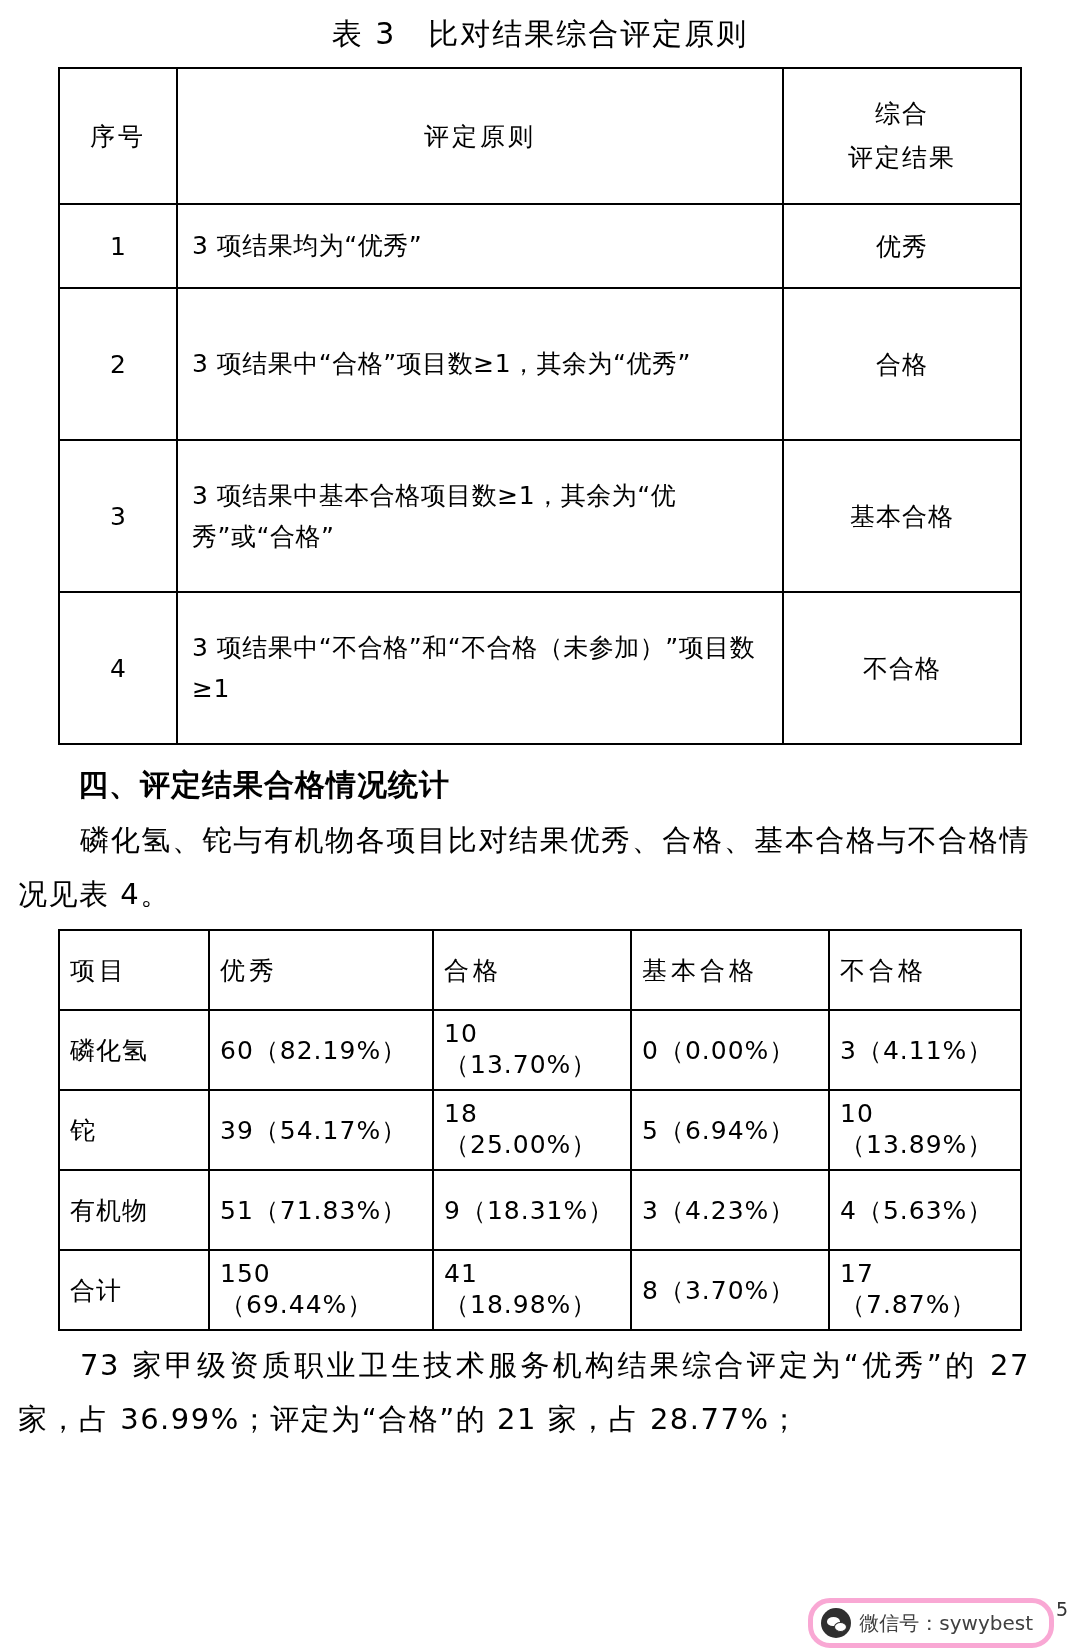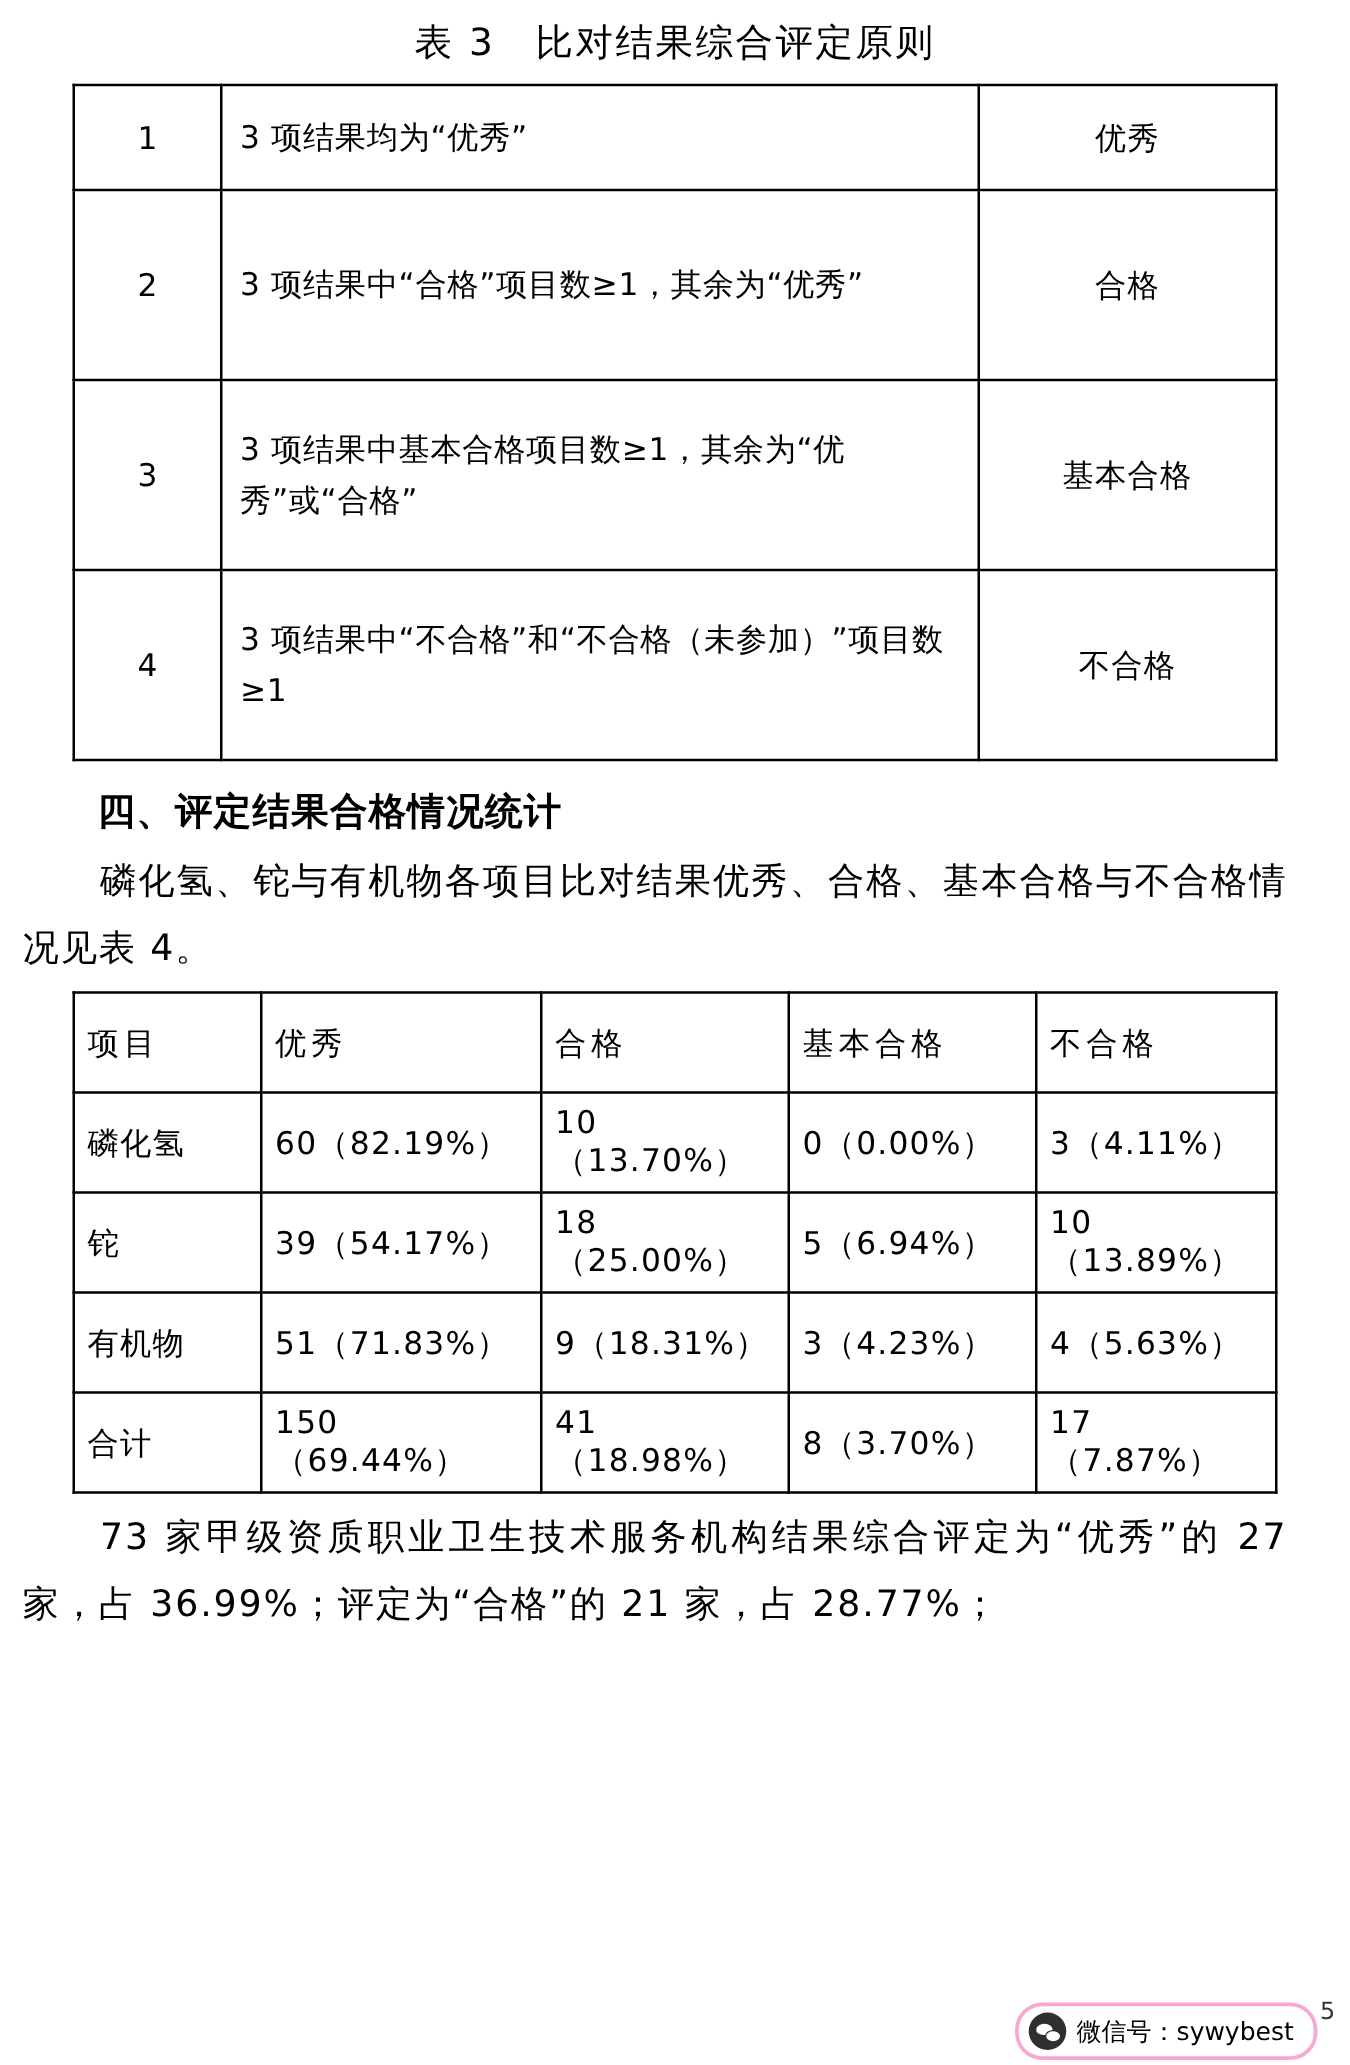--- a/index.html
+++ b/index.html
@@ -129,24 +129,24 @@
     position: absolute;
     right: 26px;
     bottom: 18px;
     display: flex;
     align-items: center;
   }
   .wechat-badge {
     display: flex;
     align-items: center;
     background: #ffffff;
-    border: 3px solid #f9a8d4;
+    border: 5px solid #f9a8d4;
     border-radius: 22px;
     padding: 5px 16px 5px 8px;
-    color: #000000;
+    color: #404040;
     font-family: "DejaVu Sans", "Liberation Sans", sans-serif;
     font-size: 20px;
   }
   .wechat-icon {
     width: 30px;
     height: 30px;
     border-radius: 50%;
     background: #2f2f2f;
     margin-right: 8px;
     position: relative;
@@ -189,20 +189,28 @@
 
   <div class="table-title">表 3　比对结果综合评定原则</div>
 
   <table class="doc-table" id="table3">
     <colgroup>
       <col class="c0">
         <col class="c1">
         <col class="c2">
     </colgroup>
     <tbody>
+      <tr>
+        <th class="h-idx">序号</th>
+        <th class="h-rule">评定原则</th>
+        <th class="h-res">
+          <div>综合</div>
+          <div>评定结果</div>
+        </th>
+      </tr>
       <tr class="r1">
         <td class="idx">1</td>
         <td class="rule">3 项结果均为“优秀”</td>
         <td class="res">优秀</td>
       </tr>
       <tr class="r2">
         <td class="idx">2</td>
         <td class="rule">3 项结果中“合格”项目数≥1，其余为“优秀”</td>
         <td class="res">合格</td>
       </tr>

